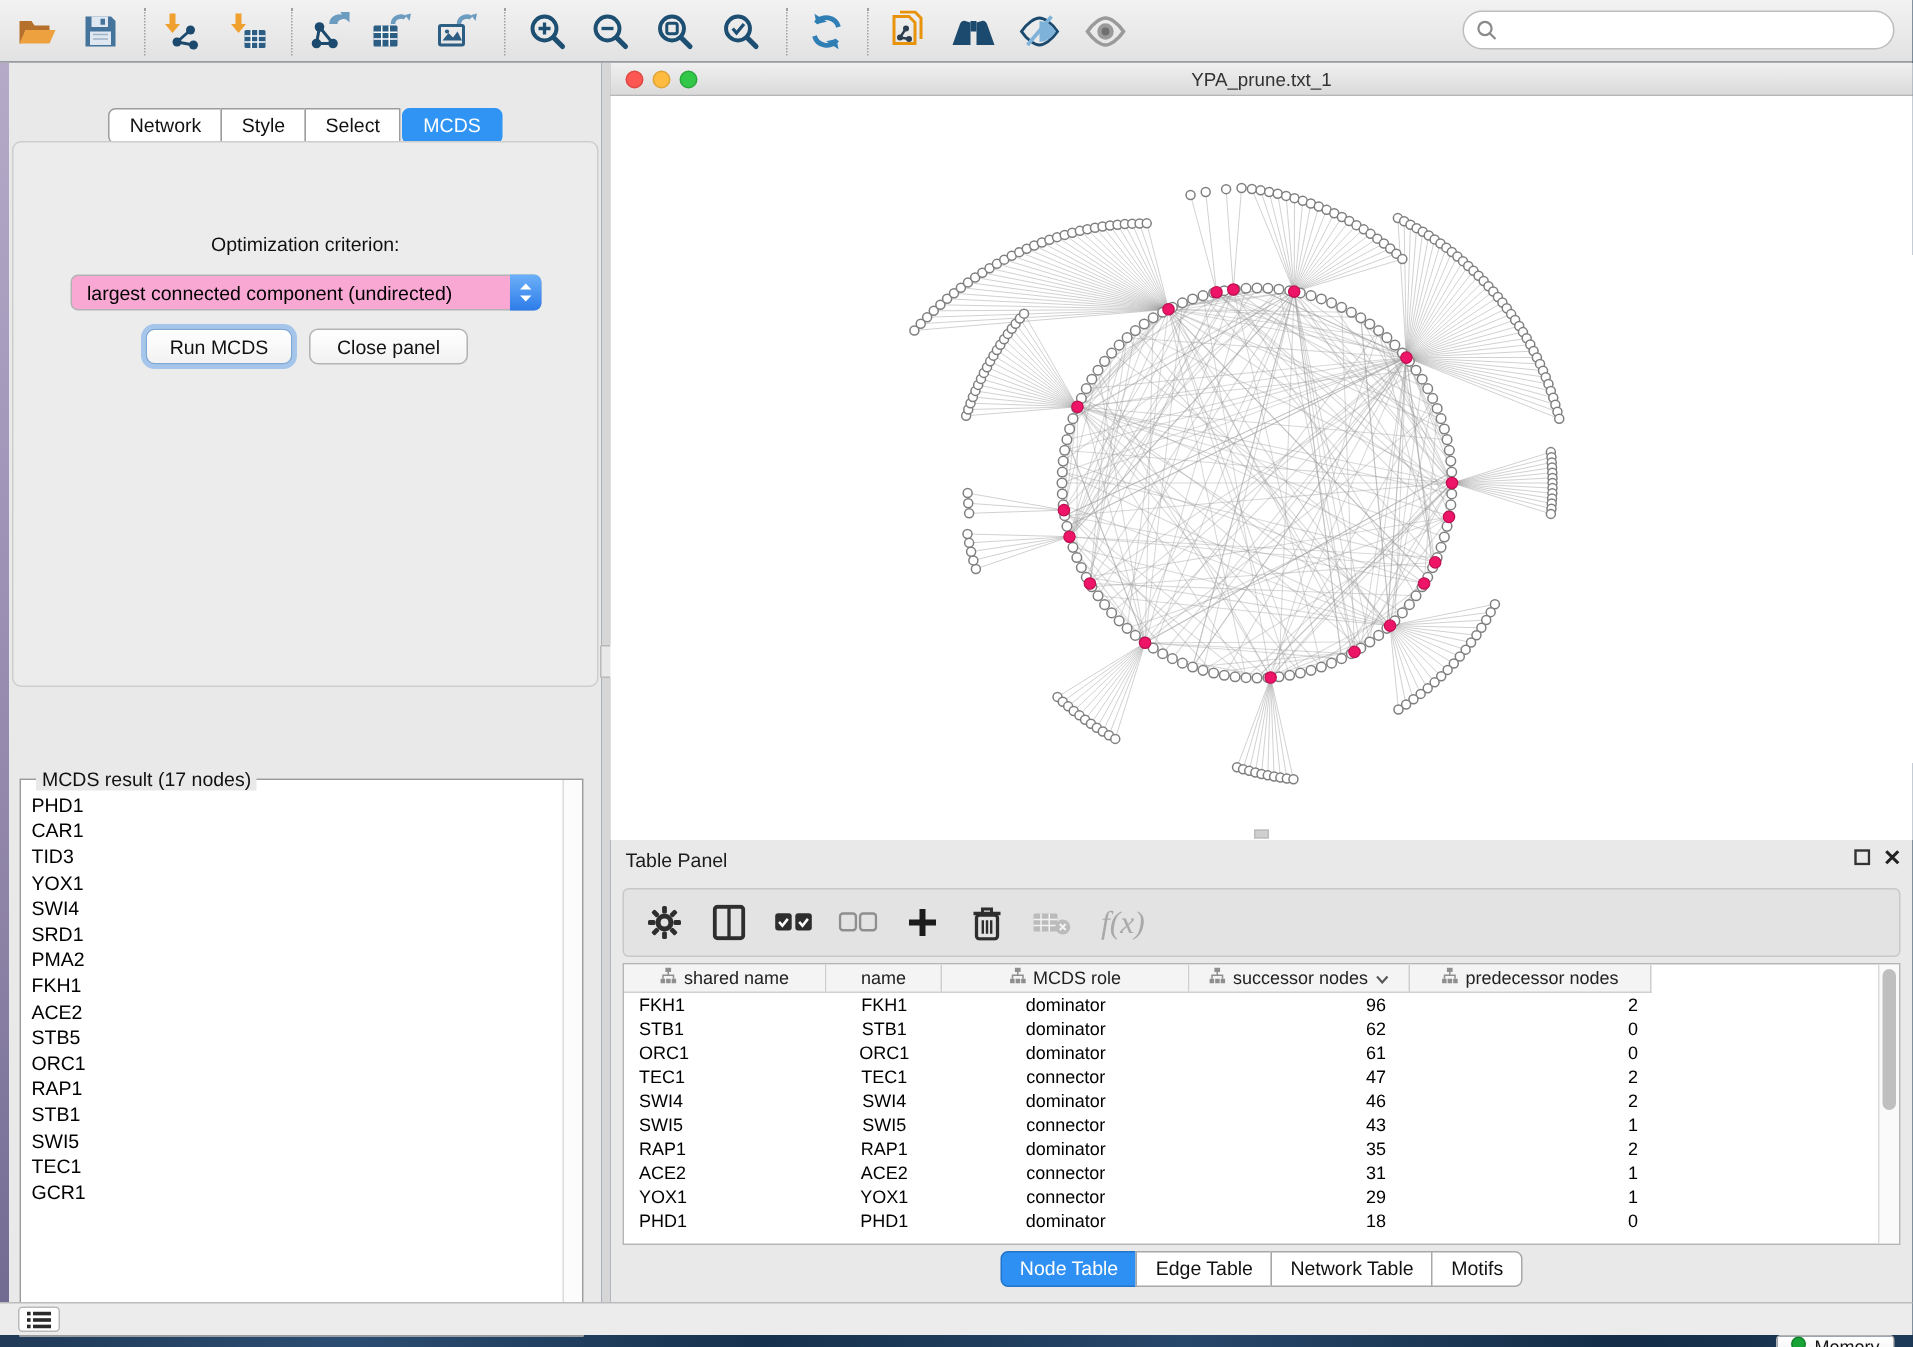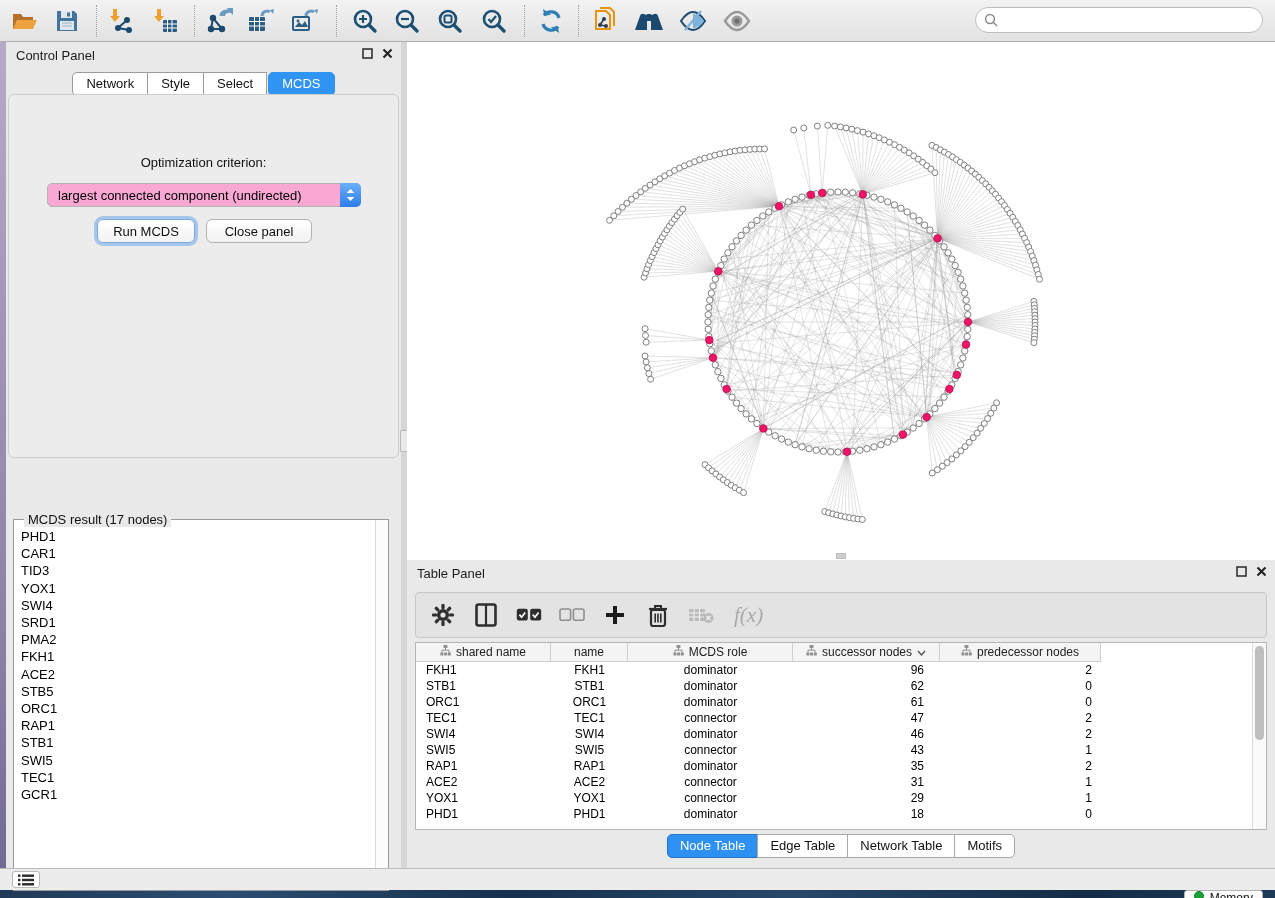--- a/index.html
+++ b/index.html
@@ -234,31 +234,20 @@
           <path d="M9.3 9.3L13 13" stroke="#8a8a8a" stroke-width="1.5"></path>
         </svg>
       <input type="text" placeholder="" style="">
     </div>
   </div>
 
   <div id="desktop-left"></div>
   <div id="desktop-bottom"></div>
 
   <div id="control-panel">
-    <div class="panel-titlebar">
-      <span class="panel-title">Control Panel</span>
-      <span class="win-icons">
-        <svg width="11" height="11" viewBox="0 0 11 11">
-            <rect x="1" y="1" width="9" height="9" fill="none" stroke="#333" stroke-width="1.6"></rect>
-          </svg>
-        <svg width="11" height="11" viewBox="0 0 11 11">
-            <path d="M1.5 1.5l8 8M9.5 1.5l-8 8" stroke="#222" stroke-width="2.1"></path>
-          </svg>
-      </span>
-    </div>
     <div id="ctl-tabs">
         <div class="ctab">Network</div>
         <div class="ctab">Style</div>
         <div class="ctab">Select</div>
         <div class="ctab sel">MCDS</div>
       </div>
     <div id="ctl-card">
       <div id="opt-label">Optimization criterion:</div>
       <div id="opt-select">
         <span class="val">largest connected component (undirected)</span>
@@ -297,20 +286,26 @@
         <div id="mcds-scroll"></div>
       </div>
     </div>
   </div>
 
   <div id="v-split">
       <div class="grip"></div>
     </div>
 
   <div id="net-window">
+    <div id="net-titlebar">
+      <span class="tl" style="left:10px;background:#fc5753;border:1px solid #df4742"></span>
+      <span class="tl" style="left:28px;background:#fdbc40;border:1px solid #dfa336"></span>
+      <span class="tl" style="left:46px;background:#33c748;border:1px solid #2aa83d"></span>
+      <span id="net-title">YPA_prune.txt_1</span>
+    </div>
     <svg id="net-canvas" viewBox="0 0 868 496">
         <line x1="372.0" y1="142.2" x2="500.2" y2="368.1" stroke="#9a9a9a" stroke-width="0.7" opacity="0.38"></line>
         <line x1="372.0" y1="142.2" x2="306.1" y2="294.0" stroke="#9a9a9a" stroke-width="0.7" opacity="0.38"></line>
         <line x1="372.0" y1="142.2" x2="459.9" y2="384.7" stroke="#9a9a9a" stroke-width="0.7" opacity="0.38"></line>
         <line x1="372.0" y1="142.2" x2="445.6" y2="128.8" stroke="#9a9a9a" stroke-width="0.7" opacity="0.38"></line>
         <line x1="372.0" y1="142.2" x2="544.8" y2="320.9" stroke="#9a9a9a" stroke-width="0.7" opacity="0.38"></line>
         <line x1="372.0" y1="142.2" x2="452.8" y2="386.2" stroke="#9a9a9a" stroke-width="0.7" opacity="0.38"></line>
         <line x1="372.0" y1="142.2" x2="527.9" y2="171.4" stroke="#9a9a9a" stroke-width="0.7" opacity="0.38"></line>
         <line x1="372.0" y1="142.2" x2="500.2" y2="147.9" stroke="#9a9a9a" stroke-width="0.7" opacity="0.38"></line>
         <line x1="372.0" y1="142.2" x2="374.6" y2="140.9" stroke="#9a9a9a" stroke-width="0.7" opacity="0.38"></line>

